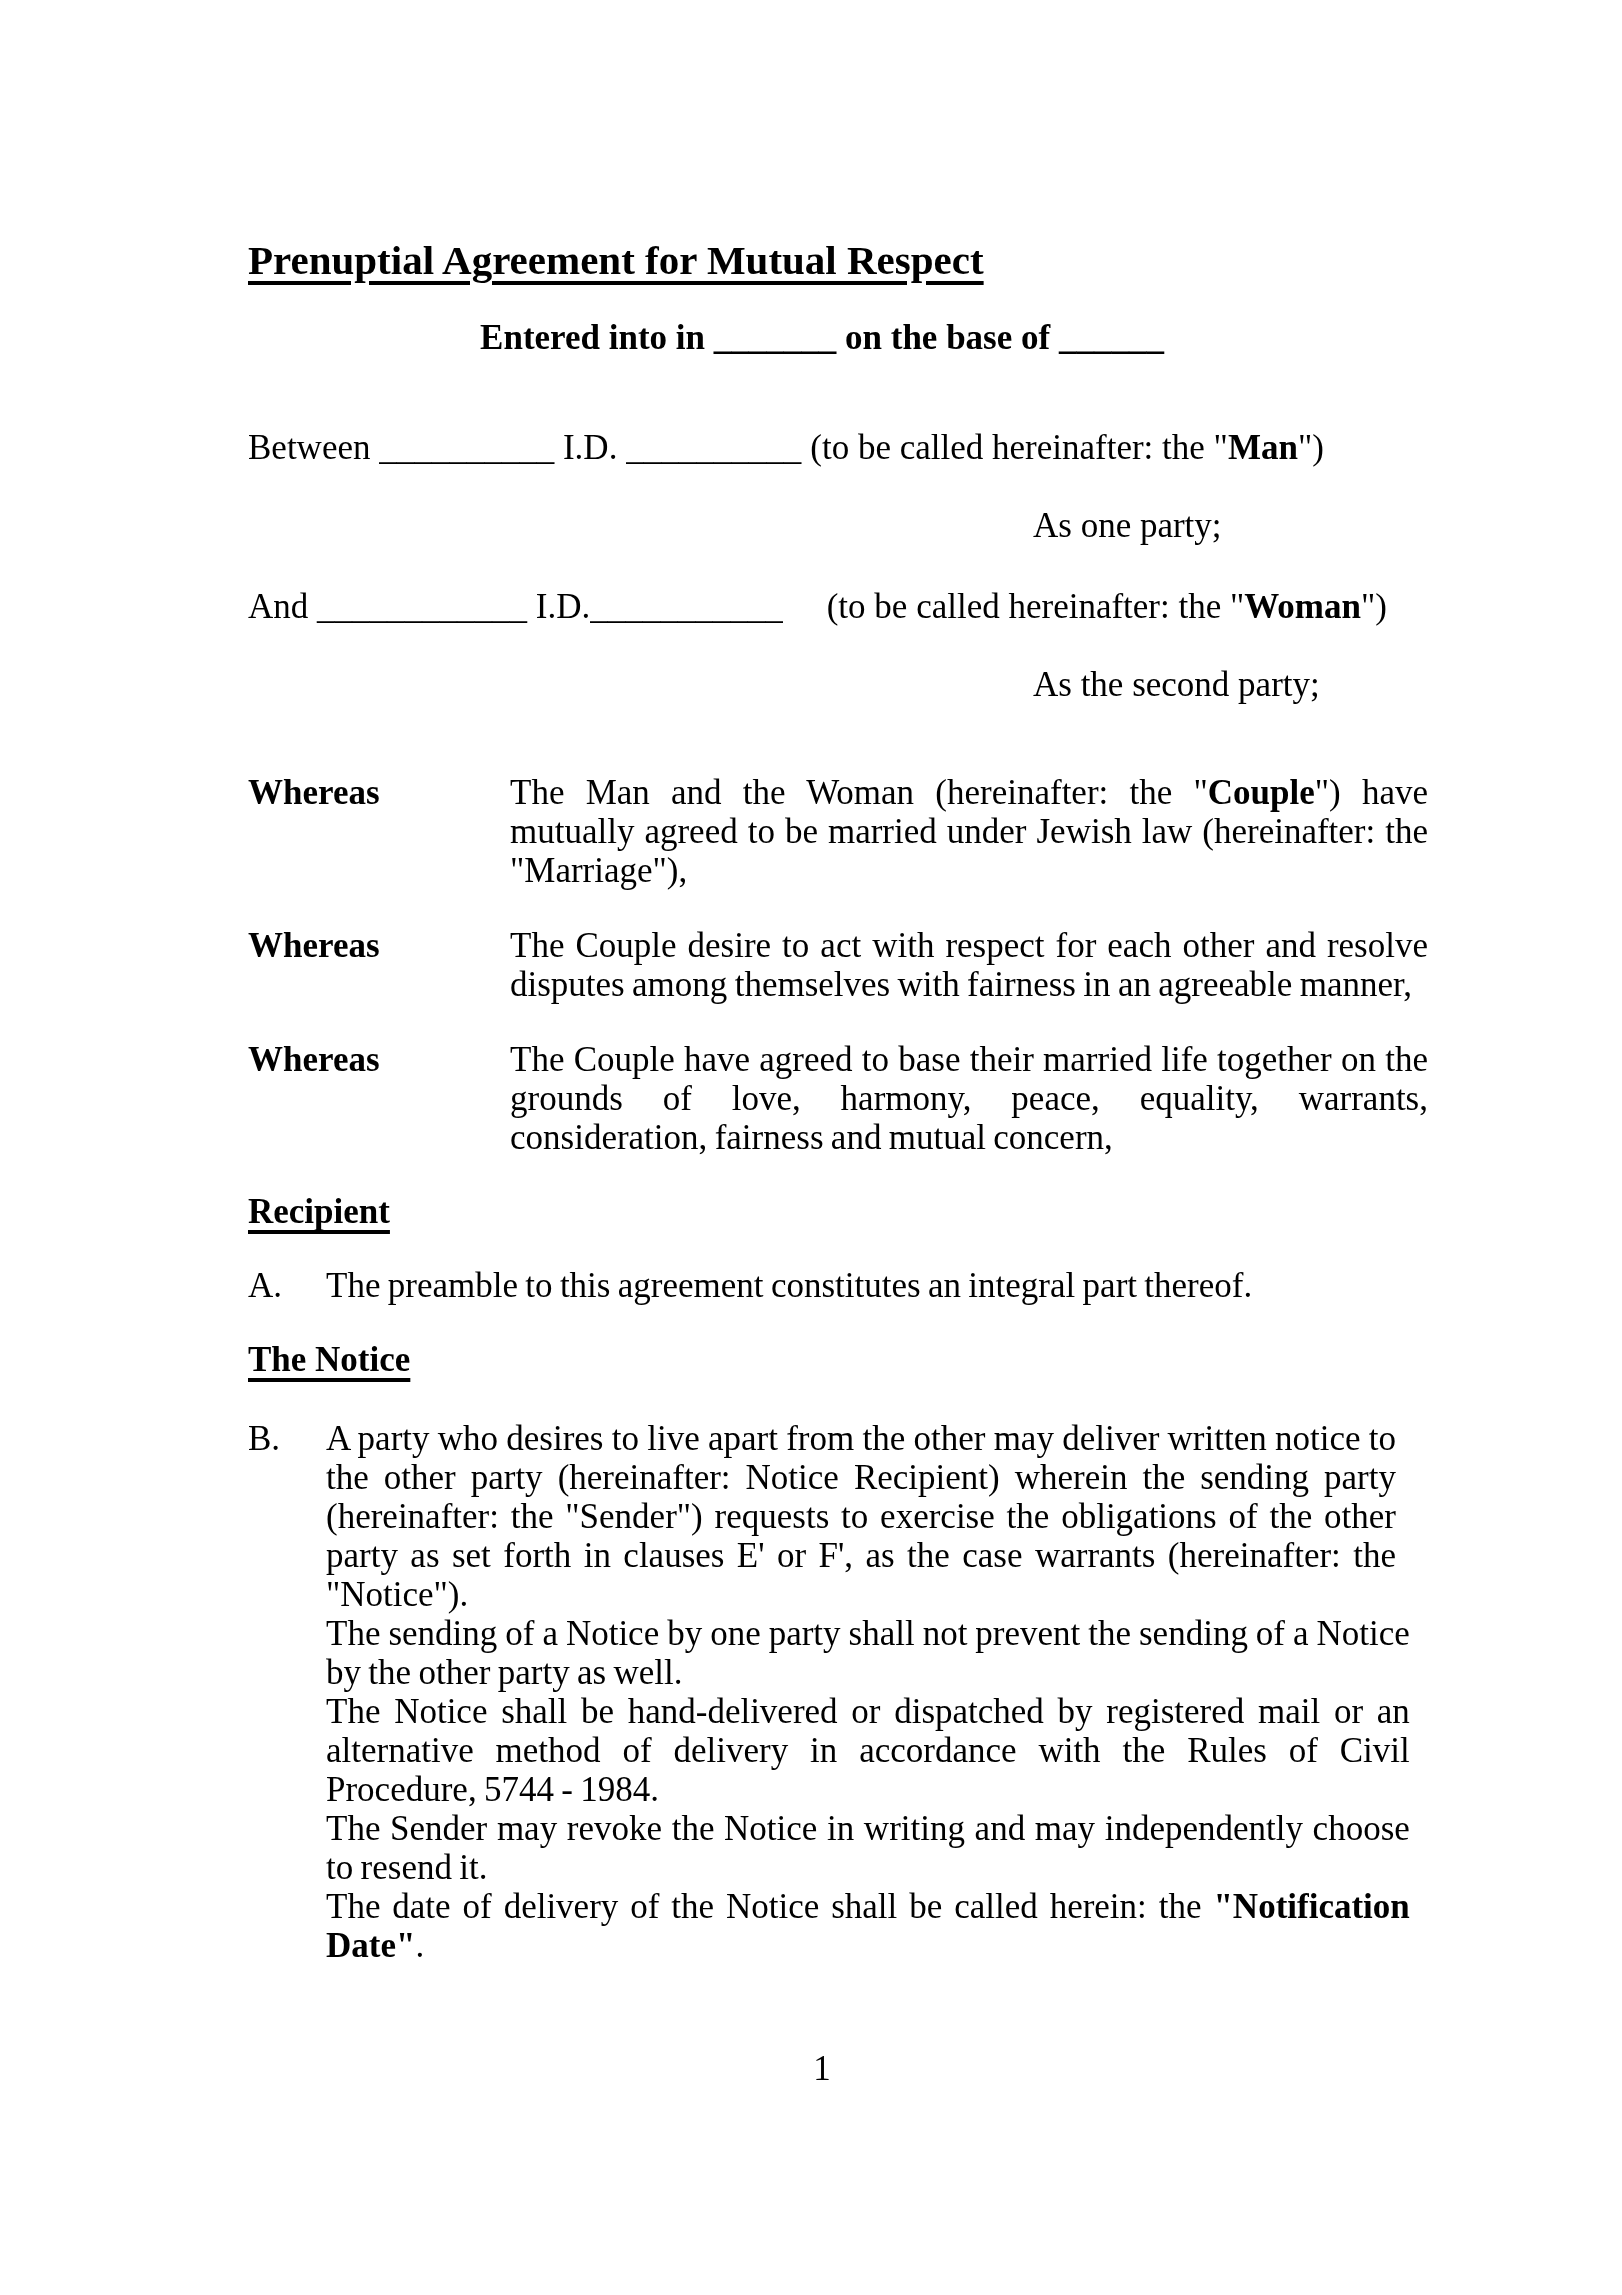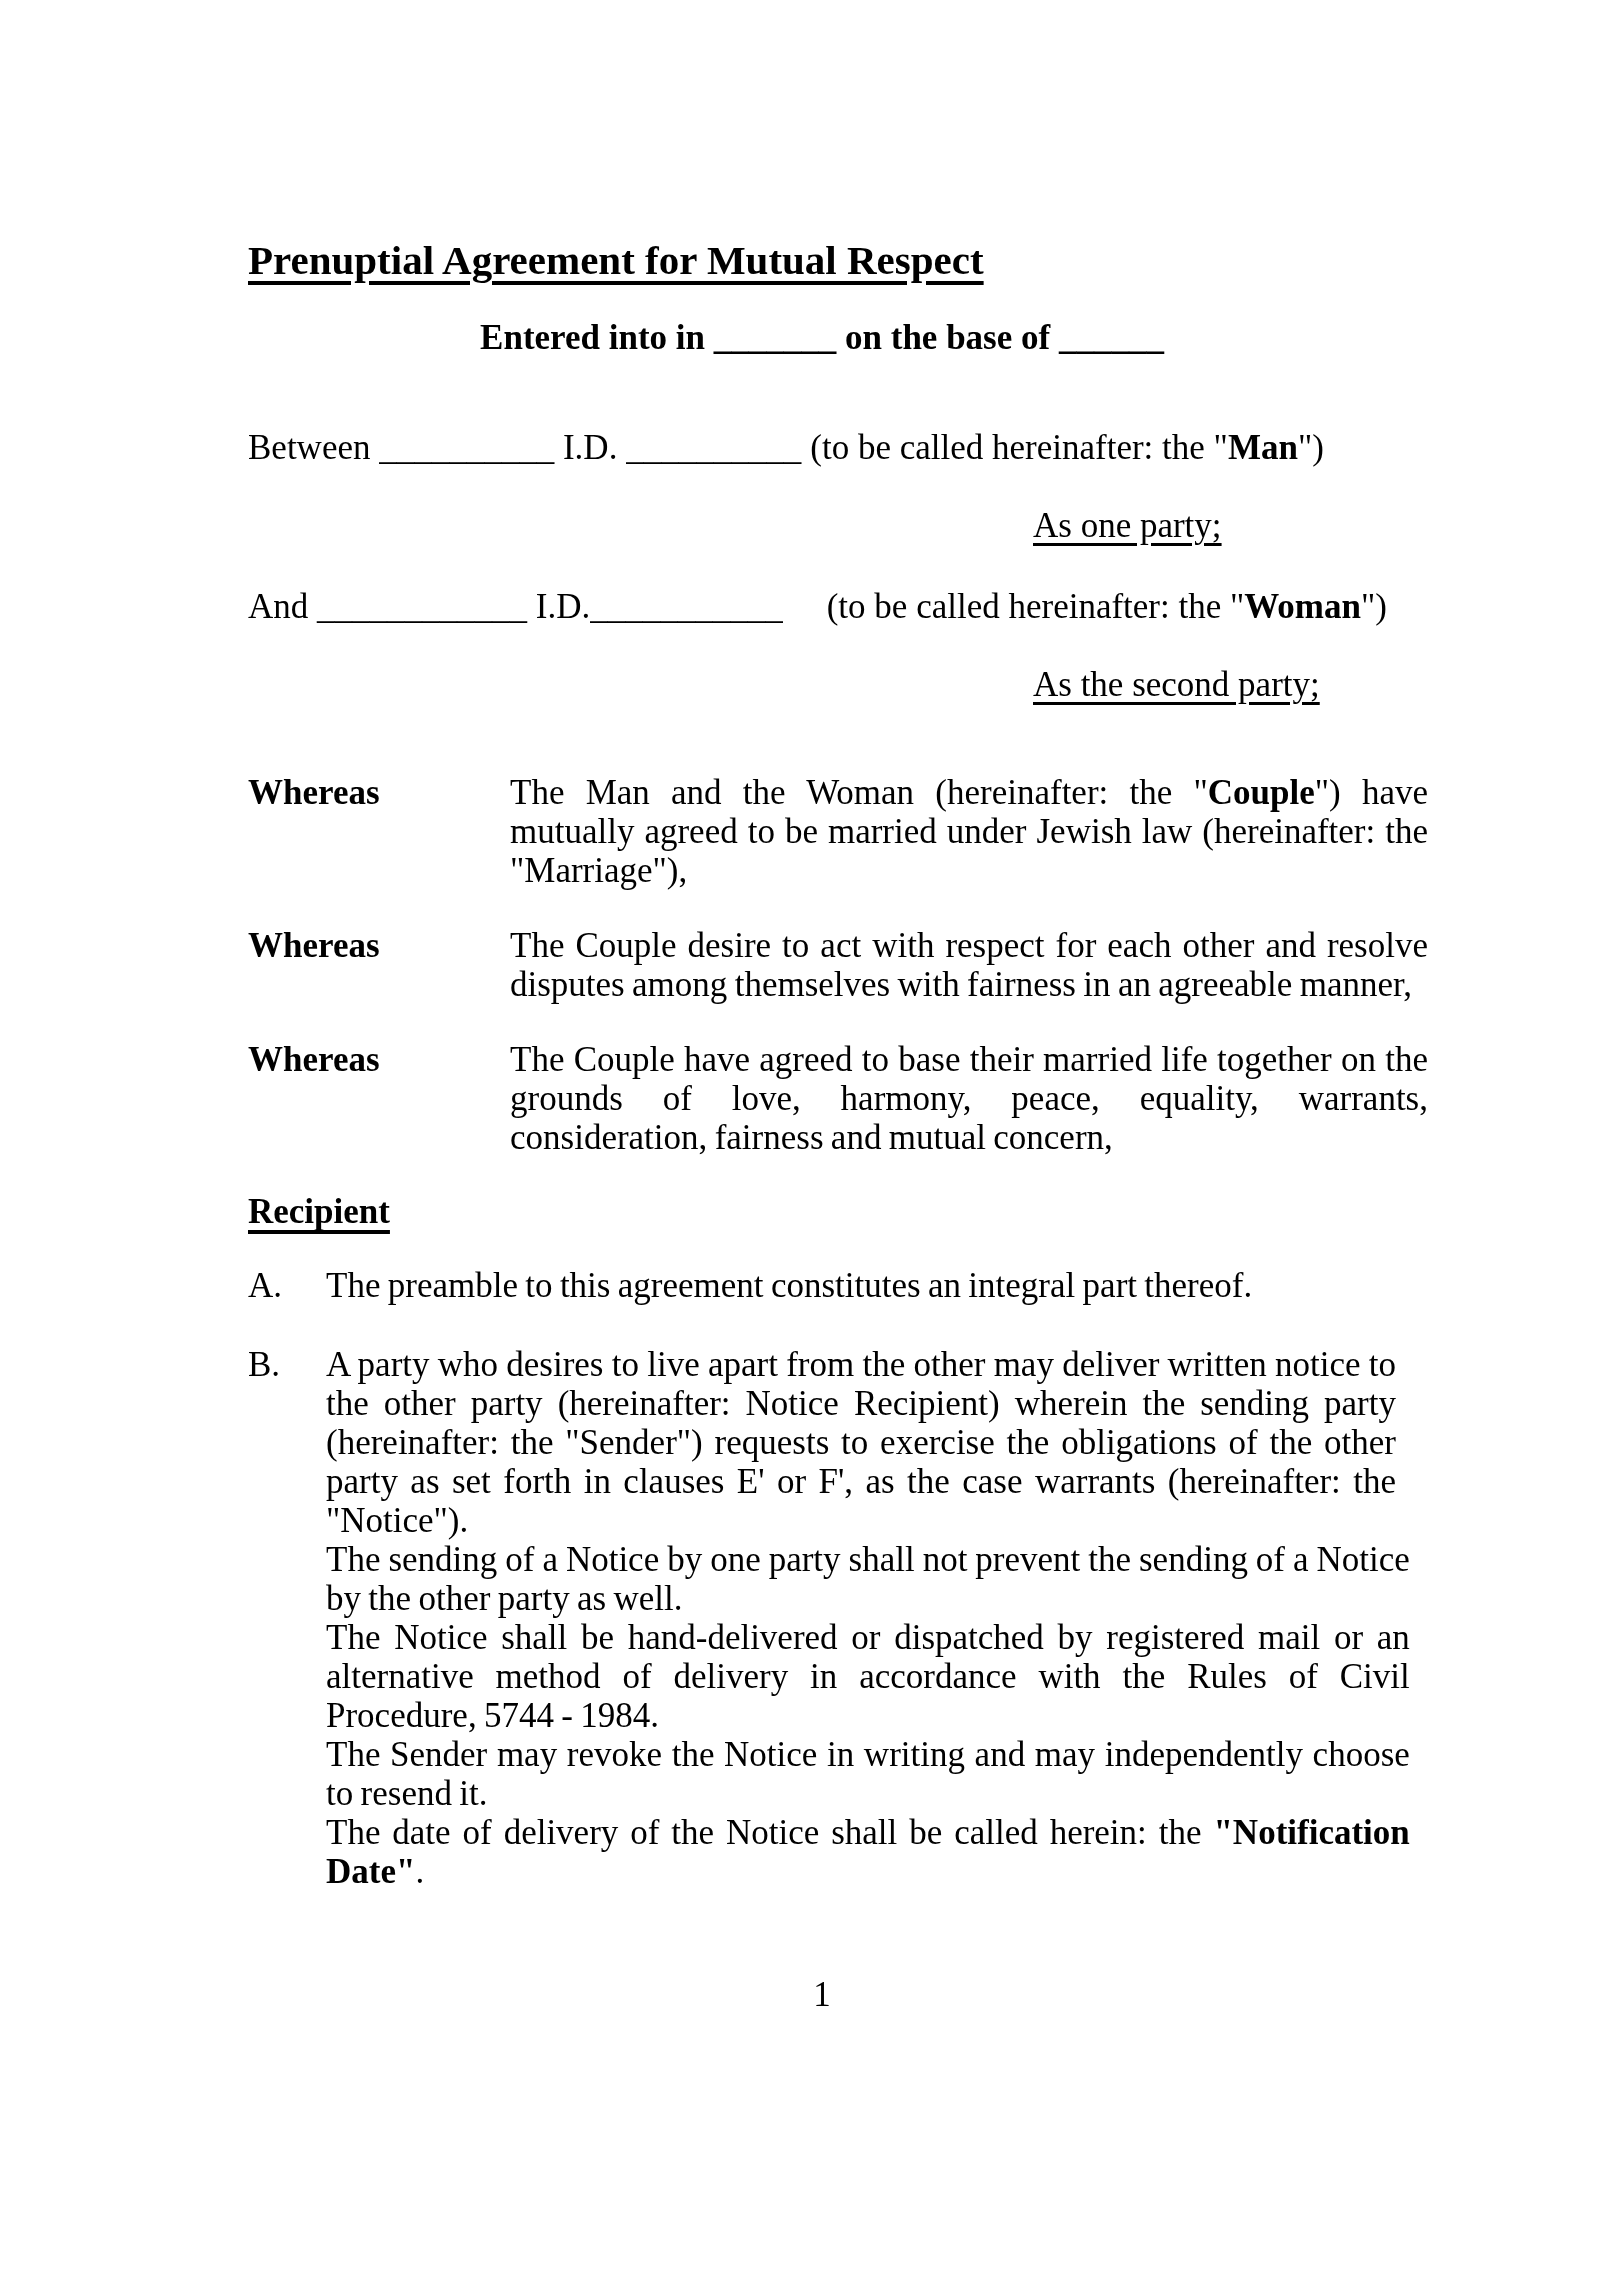--- a/index.html
+++ b/index.html
@@ -17,21 +17,20 @@
     line-height: 39px;
   }
   .page {
     box-sizing: border-box;
     width: 1623px;
     height: 2296px;
     padding: 0 227px 0 248px;
   }
   .bold { font-weight: bold; }
   .u {
-    text-decoration: underline;
     text-decoration-thickness: 2.8px;
     text-underline-offset: 6.4px;
   }
   .u-heavy {
     text-decoration: underline;
     text-decoration-thickness: 3.7px;
     text-underline-offset: 7.3px;
   }
   .doc-title {
     margin-top: 237px;
@@ -146,20 +145,23 @@
 
   <div class="section-heading">
     <span class="u-heavy">Recipient</span>
   </div>
 
   <div class="item-row a">
     <div class="item-label">A.</div>
     <div class="item-body">The preamble to this agreement constitutes an integral part thereof.</div>
   </div>
 
+  <div class="section-heading">
+    <span class="u-heavy">The Notice</span>
+  </div>
 
   <div class="item-row b">
     <div class="item-label">B.</div>
     <div class="item-body">A party who desires to live apart from the other may deliver written notice to the other party (hereinafter: Notice Recipient) wherein the sending party (hereinafter: the "Sender") requests to exercise the obligations of the other party as set forth in clauses E' or F', as the case warrants (hereinafter: the "Notice").</div>
   </div>
 
   <div class="cont-para">The sending of a Notice by one party shall not prevent the sending of a Notice by the other party as well.</div>
 
   <div class="cont-para">The Notice shall be hand-delivered or dispatched by registered mail or an alternative method of delivery in accordance with the Rules of Civil Procedure, 5744 - 1984.</div>
 

